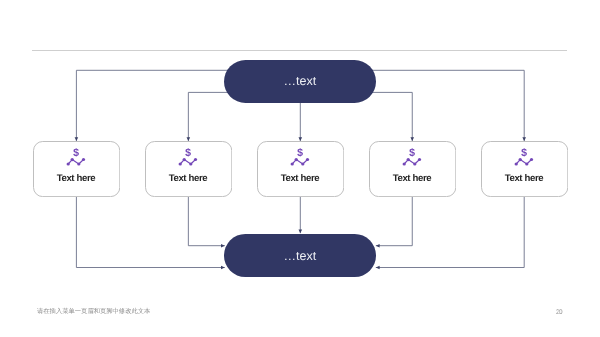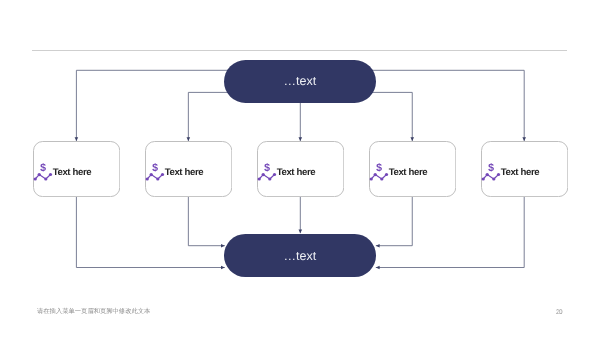--- a/index.html
+++ b/index.html
@@ -12,21 +12,21 @@
 
   .node{position:absolute;display:flex;align-items:center;justify-content:center;
         background:#313764;color:#eef0f5;font-size:12.5px;letter-spacing:0;will-change:transform;}
   .node .nl{position:relative;white-space:nowrap;}
   #topNode{left:224px;top:59.6px;width:151.8px;height:43px;border-radius:21.5px;}
   #topNode .nl{top:-0.6px;}
   #botNode{left:224px;top:234.3px;width:151.8px;height:42.5px;border-radius:21.3px;}
   #botNode .nl{top:0.9px;}
 
   .card{position:absolute;top:141.1px;width:87.3px;height:56.1px;background:transparent;
-        display:flex;align-items:center;box-sizing:border-box;}
+        display:flex;flex-direction:column;align-items:center;box-sizing:border-box;}
   .card .frame{position:absolute;left:0;top:0;width:87.3px;height:56.1px;}
   .card .ic{display:block;margin-top:7px;line-height:0;position:relative;}
   .card .lbl{margin-top:5.8px;position:relative;font-size:9.6px;font-weight:bold;color:#262626;
              letter-spacing:-0.37px;text-indent:-0.37px;white-space:nowrap;will-change:transform;}
 
   .footer{position:absolute;left:37.4px;top:308.4px;font-size:6.3px;color:#8e8e8e;line-height:7px;
           font-family:"DejaVu Sans",sans-serif;letter-spacing:0px;white-space:nowrap;will-change:transform;}
   .pageno{position:absolute;left:555.7px;top:309.1px;font-size:6.9px;color:#8e8e8e;line-height:7px;
           transform:scaleX(0.83);transform-origin:0 0;will-change:transform;}
 </style>

